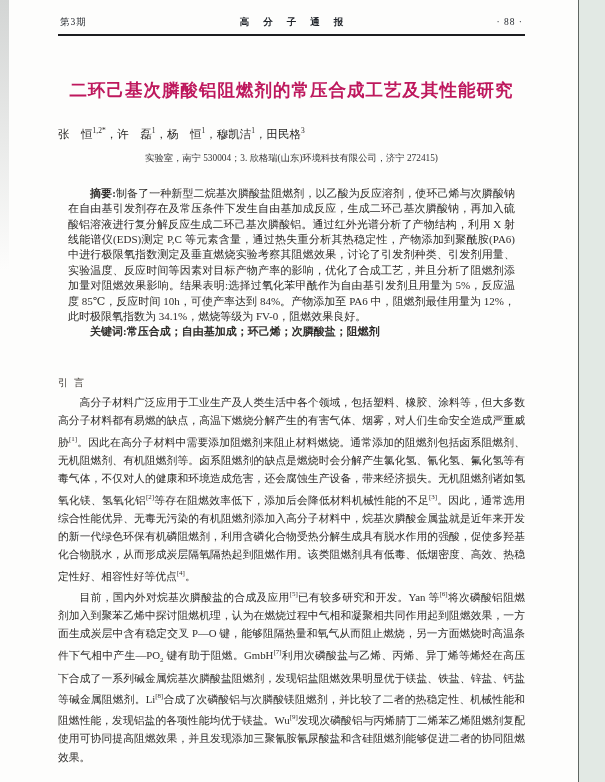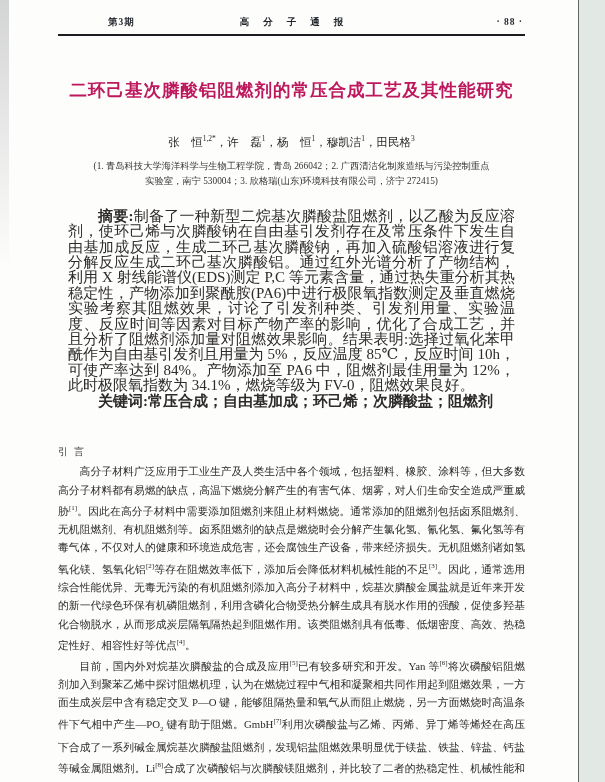--- a/index.html
+++ b/index.html
@@ -22,36 +22,36 @@
     background:linear-gradient(to bottom,#d3d5d4 0%,rgba(211,213,212,0) 90%);
   }
   .content{position:relative;margin:0 80px 0 58px;padding-top:16px;}
   
   .header-row{
     display:flex;justify-content:space-between;align-items:baseline;
     font-size:9.5px;letter-spacing:1px;color:#1e2228;
     padding:0 2px 5px 2px;border-bottom:2px solid #1c1d20;
   }
   .journal-name{letter-spacing:14px;font-weight:bold;margin-left:14px;}
-  .issue,.page-no{font-weight:bold;margin-left:48px;}
+  .issue,.page-no{font-weight:normal;}
   
   .title{
     margin-top:42px;text-align:center;font-size:17.5px;font-weight:bold;
     letter-spacing:1px;color:#be185d;
   }
   .authors{
-    margin-top:32px;text-align:center;font-size:11.5px;color:#2a2826;
+    margin-top:24px;text-align:left;font-size:11.5px;color:#2a2826;
   }
   .authors sup{font-size:7.5px;}
   .affiliation{
     margin-top:9px;text-align:center;font-size:9.3px;line-height:15px;color:#333;
   }
   
   .abstract-block{
-    margin:20px 10px 0 10px;font-size:15px;line-height:15.4px;
+    margin:20px 10px 0 10px;font-size:11px;line-height:15.4px;
     text-align:justify;color:#2d2b29;
   }
   .abstract-block p{margin:0;text-indent:2em;}
   .abstract-label,.kw-label{font-weight:bold;}
   .keywords{margin-top:1px;text-indent:2em;font-weight:bold;}
   
   .section-heading{
     margin-top:36px;font-size:10px;letter-spacing:6px;color:#46413b;
   }
   .body-paras{margin-top:3px;}
@@ -75,21 +75,20 @@
       <span class="issue">第3期</span>
       <span class="journal-name">高分子通报</span>
       <span class="page-no">· 88 ·</span>
     </div>
 
     <h1 class="title">二环己基次膦酸铝阻燃剂的常压合成工艺及其性能研究</h1>
 
     <div class="authors"><span>张　恒<sup>1,2*</sup></span>，<span>许　磊<sup>1</sup></span>，<span>杨　恒<sup>1</sup></span>，<span>穆凯洁<sup>1</sup></span>，<span>田民格<sup>3</sup></span></div>
 
     <div class="affiliation">
-      <div>(1. 青岛科技大学海洋科学与生物工程学院，青岛 266042；2. 广西清洁化制浆造纸与污染控制重点</div>
       <div>实验室，南宁 530004；3. 欣格瑞(山东)环境科技有限公司，济宁 272415)</div>
     </div>
 
     <div class="abstract-block">
       <p><span class="abstract-label">摘要:</span><span>制备了一种新型二烷基次膦酸盐阻燃剂，以乙酸为反应溶剂，使环己烯与次膦酸钠在自由基引发剂存在及常压条件下发生自由基加成反应，生成二环己基次膦酸钠，再加入硫酸铝溶液进行复分解反应生成二环己基次膦酸铝。通过红外光谱分析了产物结构，利用 X 射线能谱仪(EDS)测定 P,C 等元素含量，通过热失重分析其热稳定性，产物添加到聚酰胺(PA6)中进行极限氧指数测定及垂直燃烧实验考察其阻燃效果，讨论了引发剂种类、引发剂用量、实验温度、反应时间等因素对目标产物产率的影响，优化了合成工艺，并且分析了阻燃剂添加量对阻燃效果影响。结果表明:选择过氧化苯甲酰作为自由基引发剂且用量为 5%，反应温度 85℃，反应时间 10h，可使产率达到 84%。产物添加至 PA6 中，阻燃剂最佳用量为 12%，此时极限氧指数为 34.1%，燃烧等级为 FV-0，阻燃效果良好。</span></p>
       <p class="keywords"><span class="kw-label">关键词:</span><span>常压合成；自由基加成；环己烯；次膦酸盐；阻燃剂</span></p>
     </div>
 
     <div class="section-heading">引言</div>
 

